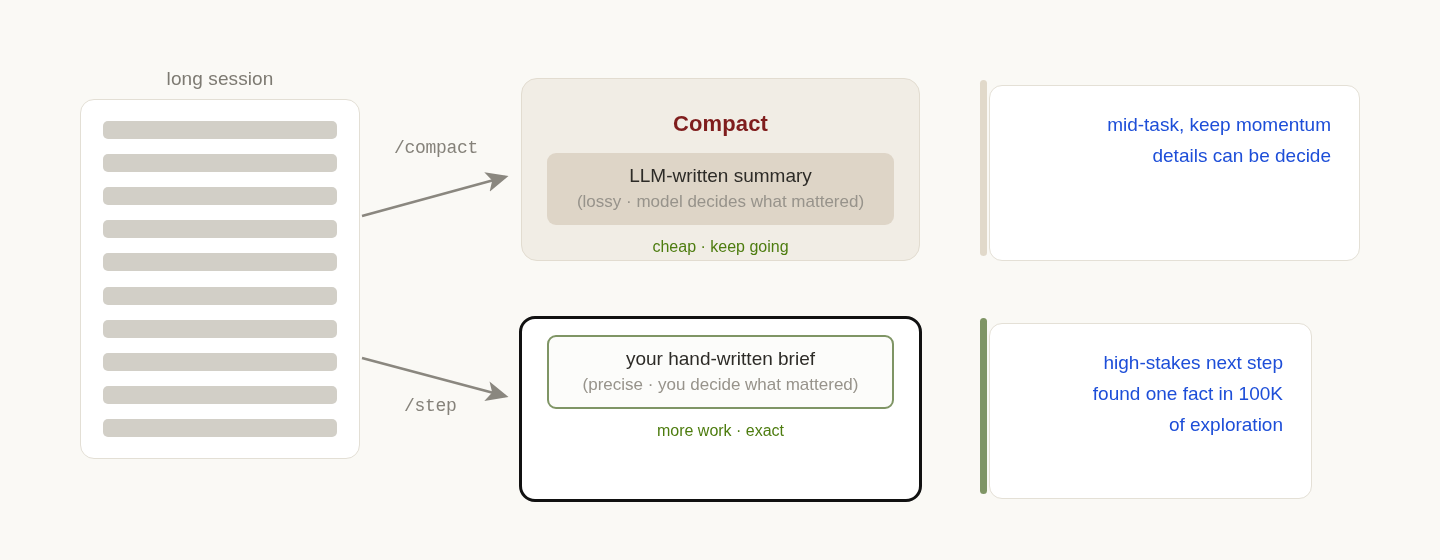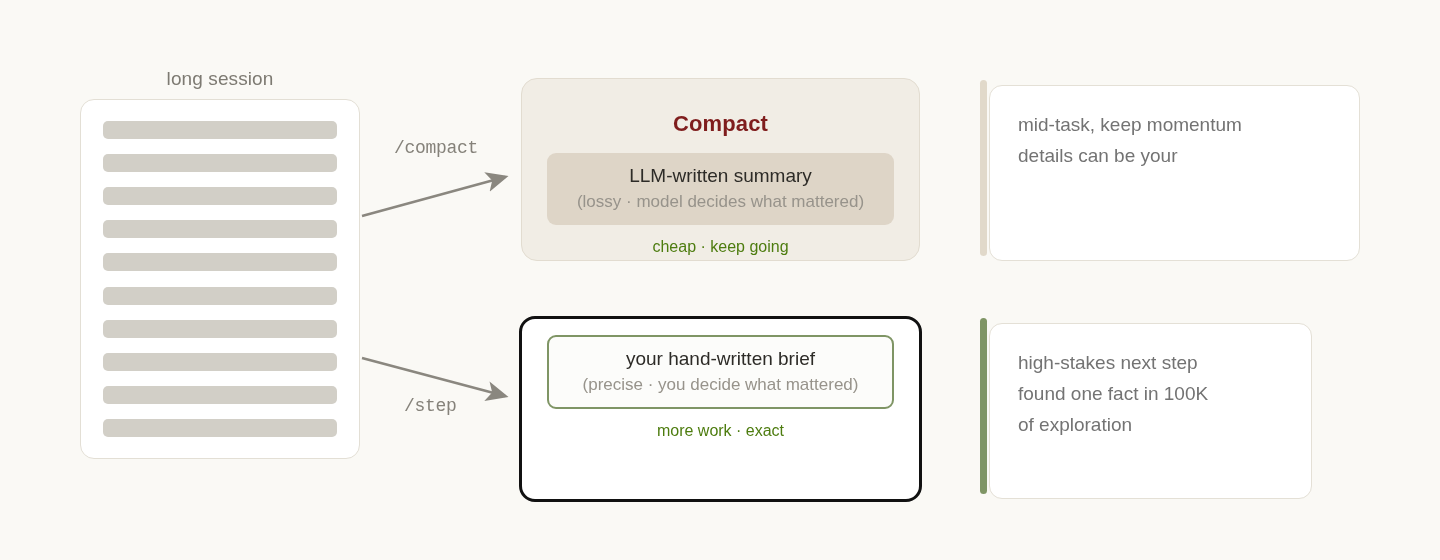--- a/index.html
+++ b/index.html
@@ -153,23 +153,24 @@
     right: 0;
     bottom: -5px;
     background: #ffffff;
     border: 1px solid #e4e0d6;
     border-radius: 13px;
     padding: 24px 28px;
     box-sizing: border-box;
   }
   .callout-line {
     font-size: 19px;
-    color: #737373;
+    color: #1d4ed8;
     line-height: 1.62;
     white-space: nowrap;
+    text-align: right;
   }
   #callout-top    { left: 980px; top: 80px;  width: 380px; height: 176px; }
   #callout-bottom { left: 980px; top: 318px; width: 332px; height: 176px; }
   #accent-top     { background: #e1d9ca; }
   #accent-bottom  { background: #7f9565; }
 </style>
 </head>
 <body>
 
 <div id="canvas">
@@ -216,21 +217,21 @@
       <div class="chip-main">your hand-written brief</div>
       <div class="chip-sub">(precise · you decide what mattered)</div>
     </div>
     <div class="option-foot">more work · exact</div>
   </div>
 
   <div class="callout" id="callout-top">
     <div class="callout-accent" id="accent-top"></div>
     <div class="callout-body">
       <div class="callout-line">mid-task, keep momentum</div>
-      <div class="callout-line">details can be your</div>
+      <div class="callout-line">details can be decide</div>
     </div>
   </div>
 
   <div class="callout" id="callout-bottom">
     <div class="callout-accent" id="accent-bottom"></div>
     <div class="callout-body">
       <div class="callout-line">high-stakes next step</div>
       <div class="callout-line">found one fact in 100K</div>
       <div class="callout-line">of exploration</div>
     </div>

